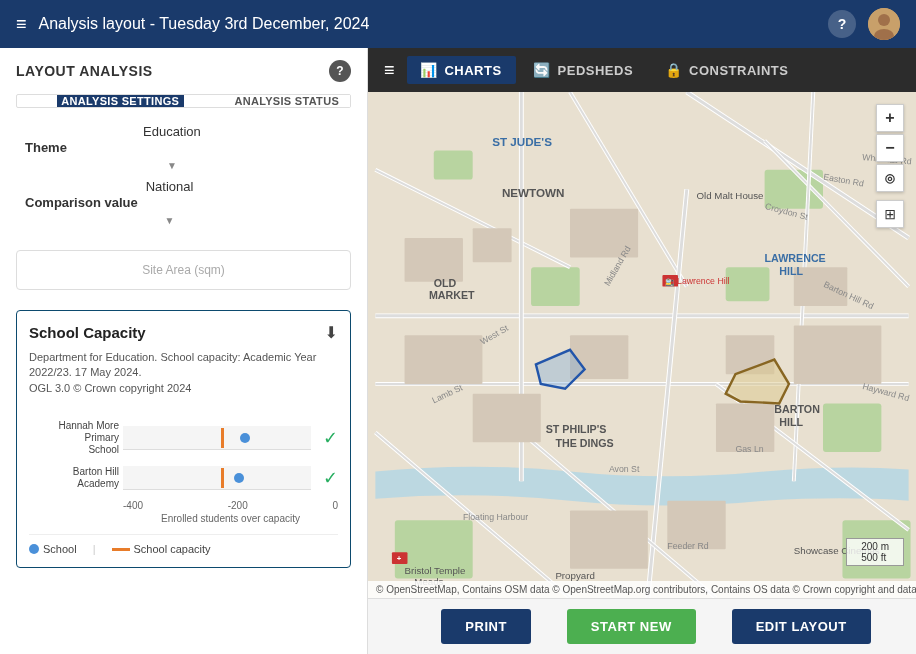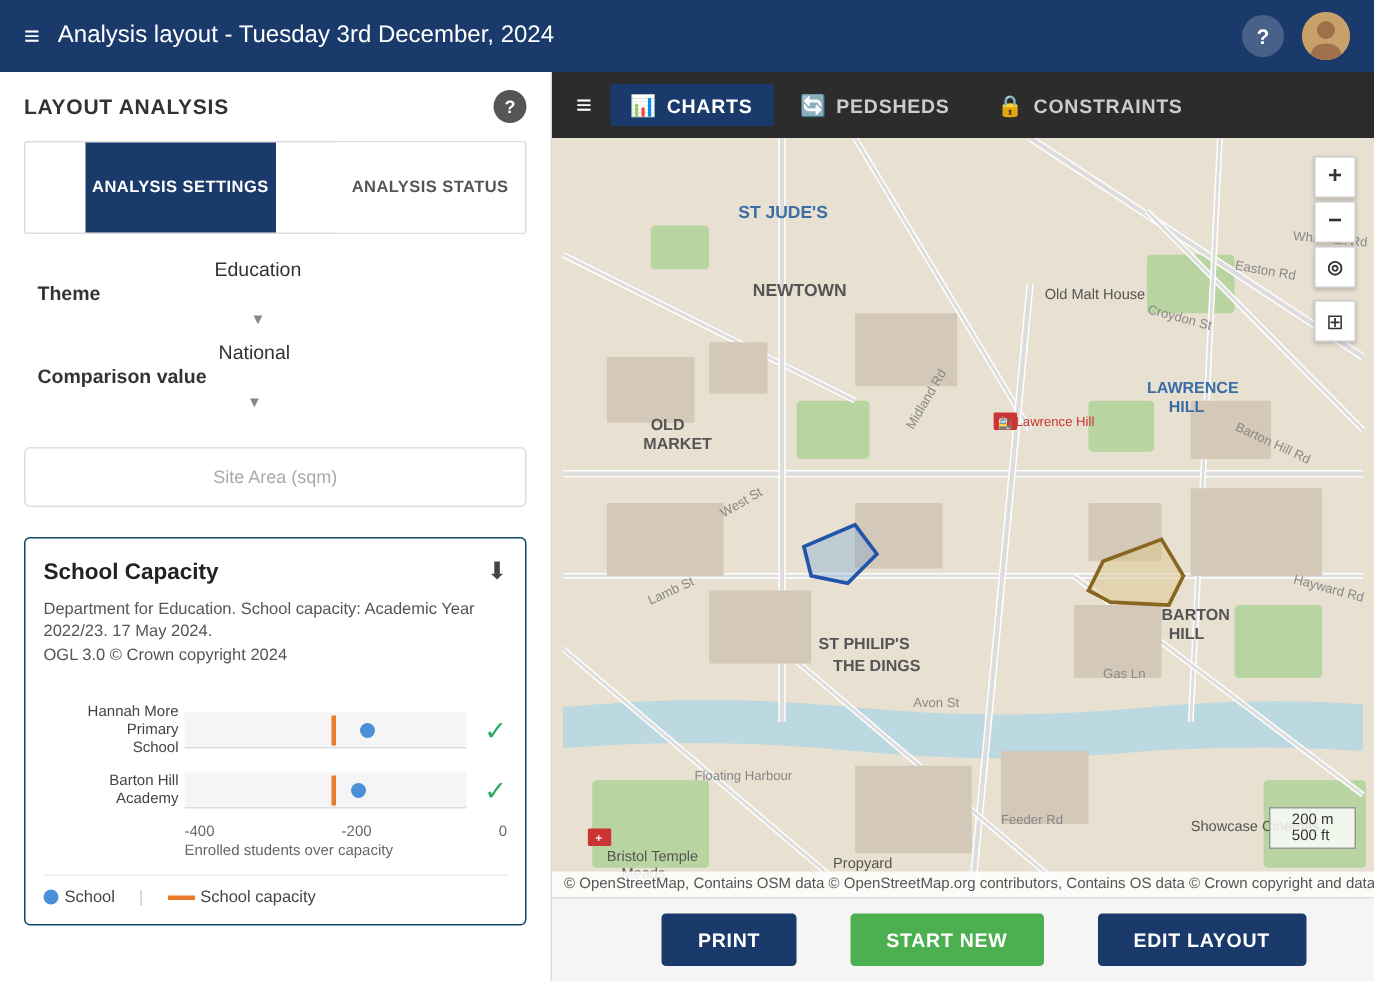--- a/index.html
+++ b/index.html
@@ -60,21 +60,21 @@
     
     .analysis-tabs {
       display: flex;
       border: 1px solid #ddd;
       margin: 4px 16px 12px;
       border-radius: 2px;
     }
     .analysis-tab {
       flex: 1;
       text-align: center;
-      padding: 24px 4px;
+      padding: 0 4px;
       font-size: 11px;
       font-weight: 600;
       letter-spacing: 0.3px;
       color: #555;
       cursor: pointer;
       border: none;
       background: white;
       margin-left: 40px;
     }
     .analysis-tab.active {
@@ -198,21 +198,21 @@
       display: flex;
       justify-content: space-between;
       margin-left: 94px;
       font-size: 10px;
       color: #666;
       margin-top: 4px;
     }
     .chart-x-label {
       font-size: 10px;
       color: #666;
-      text-align: left;
+      text-align: center;
       margin-left: 94px;
       margin-top: 2px;
     }
     .chart-legend {
       display: flex;
       align-items: center;
       gap: 16px;
       margin-top: 10px;
       font-size: 11px;
       color: #444;

